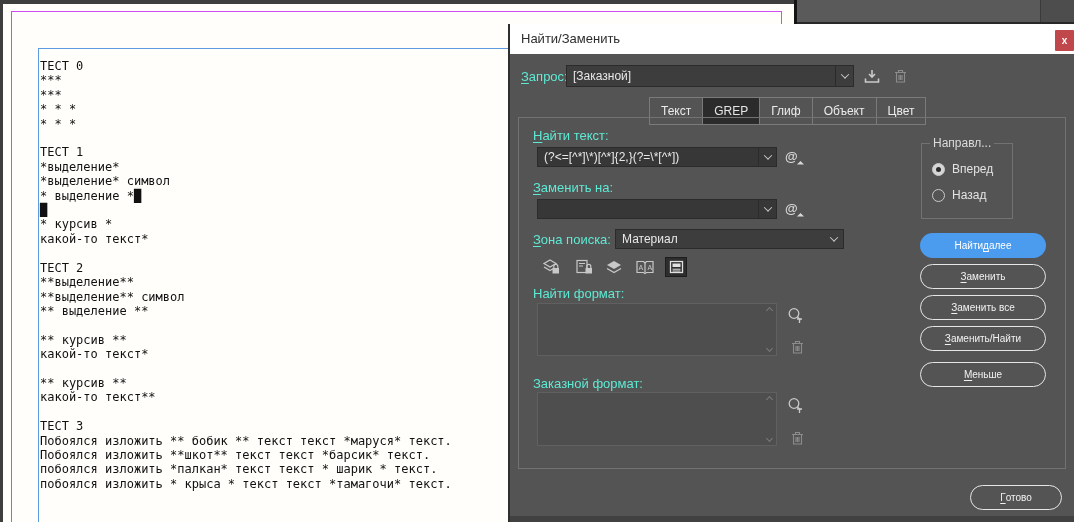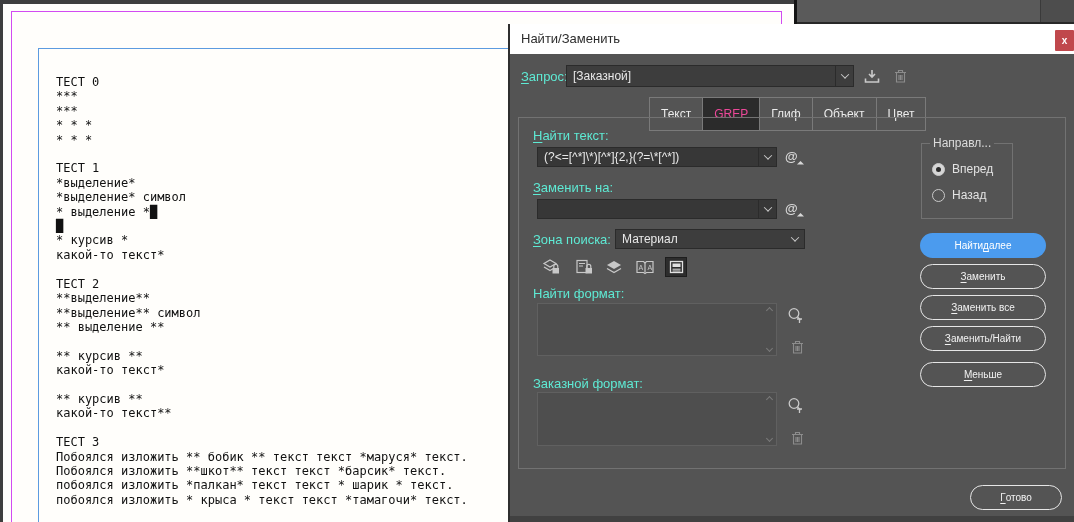--- a/index.html
+++ b/index.html
@@ -7,21 +7,21 @@
   #stage{position:relative;width:1074px;height:522px;overflow:hidden;
          font-family:"Liberation Sans",sans-serif;background:#fffefb;}
 
   
   .win-edge-top{position:absolute;left:0;top:0;width:797px;height:4px;background:#3e3e3e;}
   .win-edge-left{position:absolute;left:0;top:0;width:3px;height:522px;background:#3e3e3e;}
   .page-guide{position:absolute;left:11px;top:11px;width:771px;height:511px;
               border-left:1px solid #d24bf2;border-top:1px solid #d24bf2;border-right:1px solid #d24bf2;}
   .text-frame{position:absolute;left:38px;top:48px;width:470px;height:474px;
               border-left:1px solid #5c9be0;border-top:1px solid #5c9be0;}
-  .doc-text{position:absolute;left:40px;top:59px;margin:16px;
+  .doc-text{position:absolute;left:40px;top:59px;margin:0;
             font-family:"DejaVu Sans Mono",monospace;font-size:12px;line-height:14.4px;
             color:#111111;white-space:pre;}
   .pasteboard{position:absolute;left:797px;top:0;width:277px;height:22px;background:#5a5a5a;}
   .pasteboard-panel{position:absolute;left:1040px;top:0;width:34px;height:22px;background:#4d4d4d;border-left:1px solid #3a3a3a;}
   .docwin-edge-right{position:absolute;left:794px;top:0;width:3px;height:24px;background:#141414;}
   .dlg-top-line{position:absolute;left:797px;top:22px;width:277px;height:2px;background:#282828;}
 
   
   .dialog{position:absolute;left:508px;top:24px;width:566px;height:498px;
           background:#545454;border-left:2px solid #2f2f2f;}
@@ -39,23 +39,23 @@
   .combo .val{flex:1;padding:0 6px;overflow:hidden;white-space:nowrap;}
   .combo .dd{width:18px;align-self:stretch;border-left:1px solid #2b2b2b;
              display:flex;align-items:center;justify-content:center;}
   .combo.noborder-dd .dd{border-left:none;}
   .chev{width:6px;height:6px;border-right:1.5px solid #c9c9c9;border-bottom:1.5px solid #c9c9c9;
         transform:rotate(45deg) translate(-1px,-1px);}
 
   .groupbox{position:absolute;left:8px;top:93px;width:548px;height:352px;border:1px solid #727272;}
 
   .tabs{position:absolute;left:140px;top:73px;height:21px;display:flex;}
-  .tab{height:34px;padding:0 11px;display:flex;align-items:center;font-size:12px;color:#ececec;
+  .tab{height:28px;padding:0 11px;display:flex;align-items:center;font-size:12px;color:#ececec;
        background:#545454;border:1px solid #7a7a7a;margin-left:-1px;}
-  .tab.active{background:#2b2b2b;color:#ec4899;}
+  .tab.active{background:#2b2b2b;color:#e5e5e5;}
 
   .at-icon{position:absolute;width:20px;height:18px;color:#d8d8d8;font-size:13px;font-weight:bold;}
   .at-icon:after{content:'';position:absolute;right:2px;bottom:0;width:0;height:0;
                  border-top:5px solid #d8d8d8;border-left:5px solid transparent;transform:rotate(-45deg);}
 
   .toggle-icon{position:absolute;width:22px;height:20px;display:flex;align-items:center;justify-content:center;}
   .toggle-icon.pressed{background:#2d2d2d;border:1px solid #1e1e1e;}
   .toggle-icon svg{display:block;}
 
   .fmt-box{position:absolute;left:18px;width:240px;background:#4e4e4e;border:1px solid #606060;}
@@ -171,21 +171,21 @@
       <span class="lbl" style="left:14px;top:62px;"><u>З</u>аменить на:</span>
       <div class="combo" style="left:18px;top:81px;width:240px;height:20px;background:#373737;">
         <input class="val" style="background: transparent; border: none; color: rgb(232, 232, 232); font-size: 12px; outline: none; min-width: 0px;" value="">
         <span class="dd">
             <span class="chev"></span>
           </span>
       </div>
       <span class="at-icon" style="left:266px;top:83px;">@</span>
 
       <span class="lbl" style="left:14px;top:114px;"><u>З</u>она поиска:</span>
-      <div class="combo noborder-dd" style="left:96px;top:111px;width:190px;height:20px;">
+      <div class="combo noborder-dd" style="left:96px;top:111px;width:229px;height:20px;">
         <span class="val">Материал</span>
         <span class="dd">
             <span class="chev"></span>
           </span>
       </div>
 
       <span class="toggle-icon" style="left:21px;top:139px;">
         <svg width="18" height="16" viewBox="0 0 18 16">
             <path d="M8 1 L14 4.5 8 8 2 4.5 Z" stroke="#c8c8c8" stroke-width="1.2" fill="none"></path>
             <path d="M2 8 L8 11.5 11 9.8" stroke="#c8c8c8" stroke-width="1.2" fill="none"></path>

